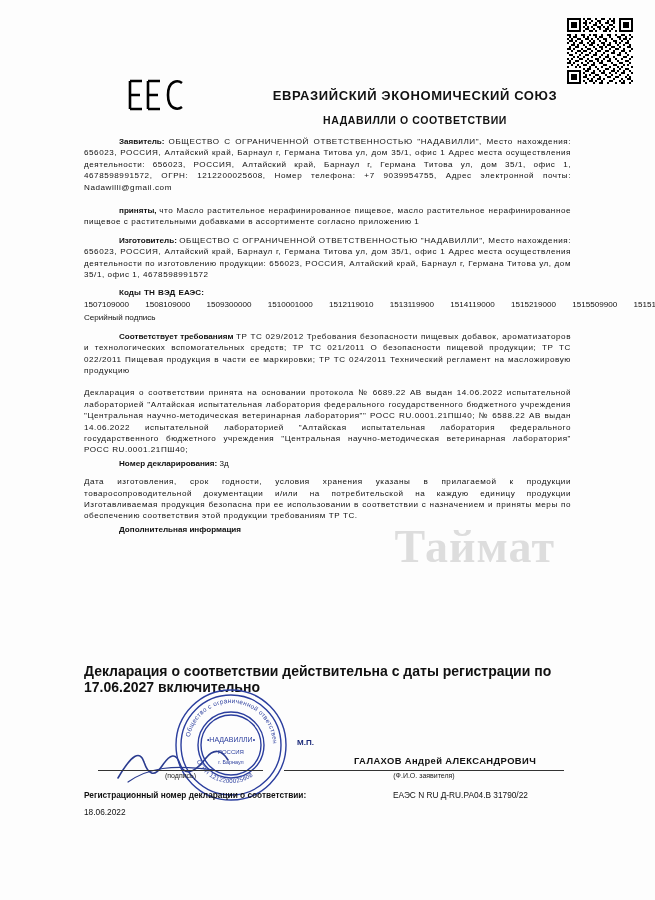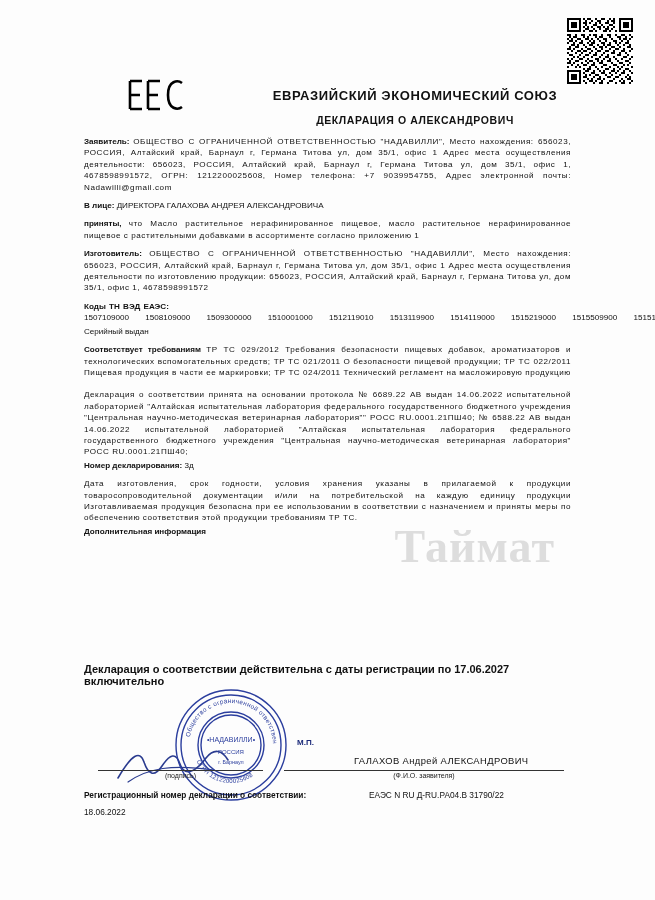--- a/index.html
+++ b/index.html
@@ -70,21 +70,21 @@
     top: 136px;
     width: 487px;
     font-size: 8.1px;
     line-height: 11.4px;
     color: #111;
   }
   .para {
     text-align: justify;
     margin-bottom: 2px;
   }
-  b, .b { font-weight: bold; }
+  b, .b { font-weight: bold; margin-left: 35px; }
 
   .spaced { letter-spacing: 0.55px; }
 
   .gap-s { height: 5px; }
   .gap-m { height: 9px; }
 
   
   .codes {
     text-align: justify;
     word-spacing: 1px;
@@ -166,54 +166,55 @@
     width: 280px;
     text-align: center;
     font-size: 7px;
     color: #222;
   }
   .sig-name {
     position: absolute;
     left: 270px;
     top: 69px;
     font-size: 9.4px;
-    font-weight: normal;
+    font-weight: bold;
     letter-spacing: 0.4px;
     color: #111;
   }
 
   
   .footer {
     position: absolute;
     left: 84px;
     top: 790px;
     width: 487px;
     font-size: 8.3px;
     color: #111;
   }
   .frow {
     display: flex;
     align-items: baseline;
     margin-bottom: 7px;
+    gap: 24px;
   }
   .frow .lbl {
     font-weight: bold;
     width: 285px;
     flex: none;
   }
   .frow .val {
     font-weight: normal;
   }
 
   .valid-line {
     position: absolute;
     left: 84px;
     top: 663px;
     width: 487px;
-    font-size: 11px;
+    font-size: 14px;
     font-weight: bold;
     color: #111;
   }
 </style>
 </head>
 <body>
 
 <div class="page">
 
   <div class="qr">
@@ -502,36 +503,32 @@
       <g fill="none" stroke="#000" stroke-width="2.6">
         <path d="M4 3 L4 31 M4 3 L16 3 M4 17 L14 17 M4 31 L16 31"></path>
         <path d="M22 3 L22 31 M22 3 L34 3 M22 17 L32 17 M22 31 L34 31"></path>
         <path d="M56 5 C52 2, 42 2, 42 17 C42 32, 52 32, 56 29"></path>
       </g>
     </svg>
   </div>
 
   <div class="header">
     <div class="line1">ЕВРАЗИЙСКИЙ ЭКОНОМИЧЕСКИЙ СОЮЗ</div>
-    <div class="line2">ДЕКЛАРАЦИЯ О АЛЕКСАНДРОВИЧ</div>
+    <div class="line2">НАДАВИЛЛИ О СООТВЕТСТВИИ</div>
   </div>
 
   <div class="body-block">
 
     <div class="para">
       <span class="b">Заявитель:</span>
       <span class="spaced">ОБЩЕСТВО С ОГРАНИЧЕННОЙ ОТВЕТСТВЕННОСТЬЮ "НАДАВИЛЛИ", Место нахождения: 656023, РОССИЯ, Алтайский край, Барнаул г, Германа Титова ул, дом 35/1, офис 1 Адрес места осуществления деятельности: 656023, РОССИЯ, Алтайский край, Барнаул г, Германа Титова ул, дом 35/1, офис 1, 4678598991572, ОГРН: 1212200025608, Номер телефона: +7 9039954755, Адрес электронной почты: Nadawilli@gmail.com</span>
     </div>
 
     <div class="gap-s"></div>
 
-    <div class="para">
-      <span class="b">В лице:</span>
-      <span>ДИРЕКТОРА ГАЛАХОВА АНДРЕЯ АЛЕКСАНДРОВИЧА</span>
-    </div>
 
     <div class="gap-s"></div>
 
     <div class="para">
       <span class="b">приняты,</span>
       <span class="spaced">что Масло растительное нерафинированное пищевое, масло растительное нерафинированное пищевое с растительными добавками в ассортименте согласно приложению 1</span>
     </div>
 
     <div class="gap-s"></div>
 
@@ -541,21 +538,21 @@
     </div>
 
 
     <div class="gap-s"></div>
 
     <div class="para codes">
       <span class="b">Коды ТН ВЭД ЕАЭС:</span>
       <span class="codes-row"> 1507109000&nbsp;&nbsp;&nbsp;&nbsp;&nbsp;1508109000&nbsp;&nbsp;&nbsp;&nbsp;&nbsp;1509300000&nbsp;&nbsp;&nbsp;&nbsp;&nbsp;1510001000&nbsp;&nbsp;&nbsp;&nbsp;&nbsp;1512119010&nbsp;&nbsp;&nbsp;&nbsp;&nbsp;1513119900&nbsp;&nbsp;&nbsp;&nbsp;&nbsp;1514119000&nbsp;&nbsp;&nbsp;&nbsp;&nbsp;1515219000&nbsp;&nbsp;&nbsp;&nbsp;&nbsp;1515509900&nbsp;&nbsp;&nbsp;&nbsp;&nbsp;1515110000&nbsp;&nbsp;&nbsp;&nbsp;&nbsp;1515908900</span>
     </div>
 
-    <div class="para">Серийный выдан</div>
+    <div class="para">Серийный подпись</div>
 
     <div class="gap-s"></div>
 
     <div class="para">
       <span class="b">Соответствует требованиям</span>
       <span class="spaced">ТР ТС 029/2012 Требования безопасности пищевых добавок, ароматизаторов и технологических вспомогательных средств; ТР ТС 021/2011 О безопасности пищевой продукции; ТР ТС 022/2011 Пищевая продукция в части ее маркировки; ТР ТС 024/2011 Технический регламент на масложировую продукцию</span>
     </div>
 
     <div class="gap-m"></div>
 

